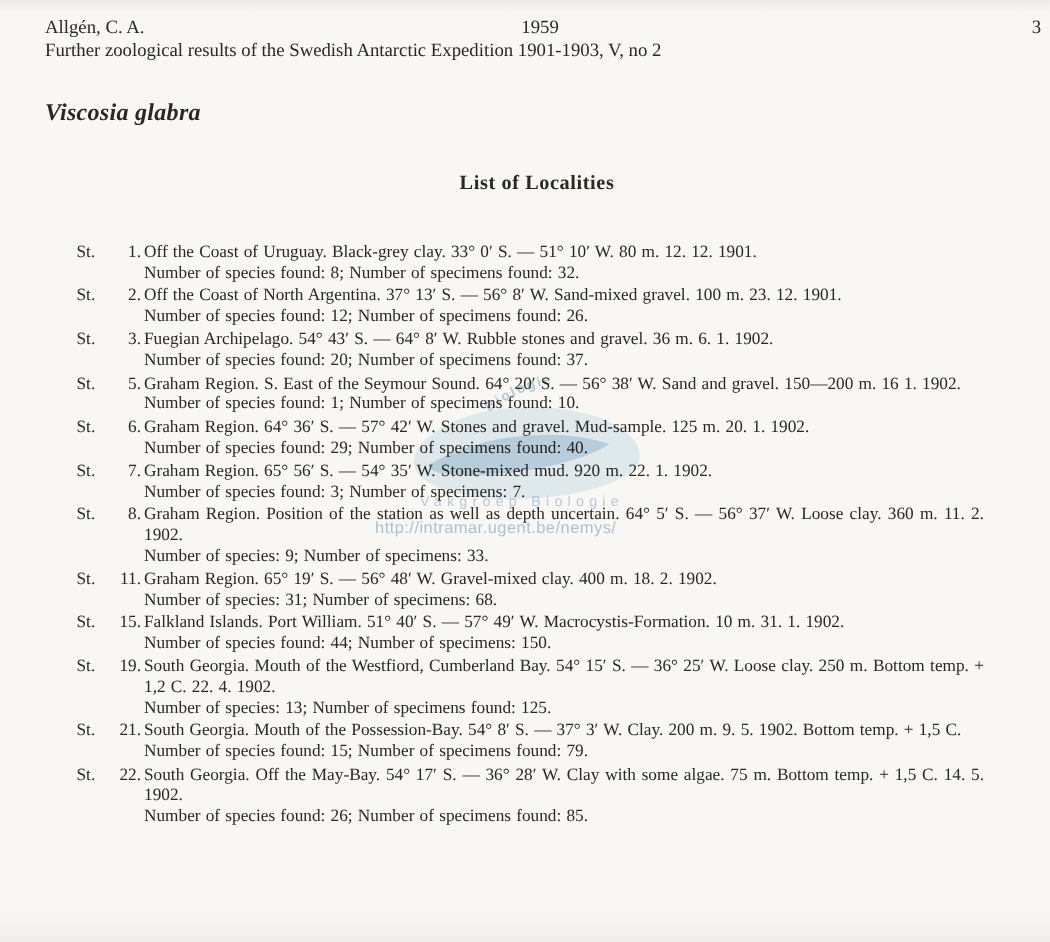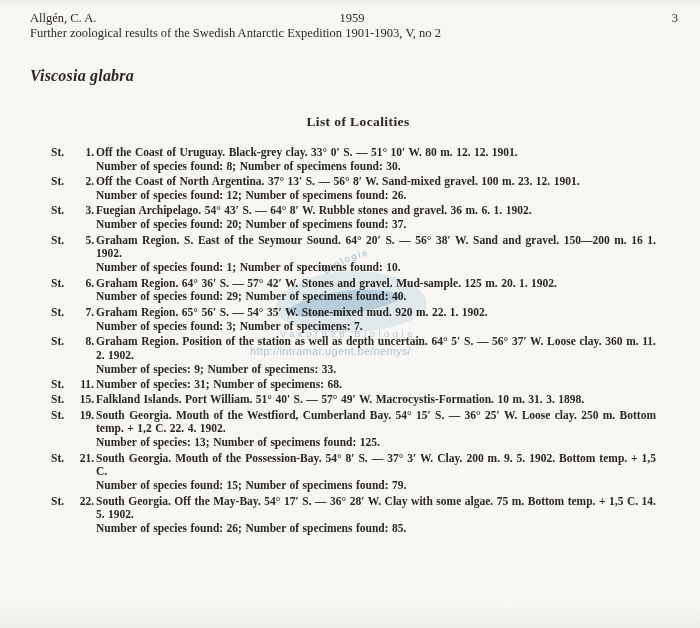--- a/index.html
+++ b/index.html
@@ -7,21 +7,21 @@
     position: relative;
     width: 700px;
     height: 628px;
     overflow: hidden;
     background:
       linear-gradient(180deg, #ecebe7 0px, #f8f7f3 9px, #f8f7f3 604px, #f0eeea 628px);
     font-family: "Liberation Serif", "DejaVu Serif", serif;
     color: #2b2721;
   }
   
-  .header { padding: 11px 22px 0 30px; font-size: 12.5px; line-height: 15px; }
+  .header { padding: 11px 6px 0 30px; font-size: 12.5px; line-height: 15px; }
   .header-top { position: relative; }
   .header-year {
     position: absolute; left: 0; right: 4px; text-align: center;
   }
   .header-pageno { position: absolute; right: 0; top: 0; }
   
   .species {
     margin: 26px 0 0 30px;
     font-size: 16px;
     font-weight: bold;
@@ -32,26 +32,25 @@
   .section-title {
     margin-top: 29px;
     text-align: center;
     font-weight: bold;
     font-size: 13.5px;
     letter-spacing: 0.4px;
     padding-left: 16px;
   }
   
   .localities {
-    margin-top: 16px;
+    margin-top: 32px;
     padding: 0 44px 0 51px;
     font-size: 11.5px;
     line-height: 13.8px;
     word-spacing: 0.6px;
-    font-weight: bold;
   }
   .entry {
     display: grid;
     grid-template-columns: 24px 17px 1fr;
     column-gap: 2px;
     margin-bottom: 1.6px;
   }
   .entry .num { text-align: right; }
   .entry .desc { text-align: justify; text-align-last: left; }
   
@@ -90,21 +89,21 @@
   <div class="species">Viscosia glabra</div>
 
   <div class="section-title">List of Localities</div>
 
   <div class="localities">
     <div class="entry">
       <span class="st">St.</span>
       <span class="num">1.</span>
       <div class="body">
         <div class="desc">Off the Coast of Uruguay. Black-grey clay. 33° 0′ S. — 51° 10′ W. 80 m. 12. 12. 1901.</div>
-        <div class="counts">Number of species found: 8; Number of specimens found: 30.</div>
+        <div class="counts">Number of species found: 8; Number of specimens found: 32.</div>
       </div>
     </div>
 
     <div class="entry">
       <span class="st">St.</span>
       <span class="num">2.</span>
       <div class="body">
         <div class="desc">Off the Coast of North Argentina. 37° 13′ S. — 56° 8′ W. Sand-mixed gravel. 100 m. 23. 12. 1901.</div>
         <div class="counts">Number of species found: 12; Number of specimens found: 26.</div>
       </div>
@@ -152,29 +151,31 @@
       <div class="body">
         <div class="desc">Graham Region. Position of the station as well as depth uncertain. 64° 5′ S. — 56° 37′ W. Loose clay. 360 m. 11. 2. 1902.</div>
         <div class="counts">Number of species: 9; Number of specimens: 33.</div>
       </div>
     </div>
 
     <div class="entry">
       <span class="st">St.</span>
       <span class="num">11.</span>
       <div class="body">
+        <div class="desc">Graham Region. 65° 19′ S. — 56° 48′ W. Gravel-mixed clay. 400 m. 18. 2. 1902.</div>
         <div class="counts">Number of species: 31; Number of specimens: 68.</div>
       </div>
     </div>
 
     <div class="entry">
       <span class="st">St.</span>
       <span class="num">15.</span>
       <div class="body">
-        <div class="desc">Falkland Islands. Port William. 51° 40′ S. — 57° 49′ W. Macrocystis-Formation. 10 m. 31. 3. 1898.</div>
+        <div class="desc">Falkland Islands. Port William. 51° 40′ S. — 57° 49′ W. Macrocystis-Formation. 10 m. 31. 1. 1902.</div>
+        <div class="counts">Number of species found: 44; Number of specimens: 150.</div>
       </div>
     </div>
 
     <div class="entry">
       <span class="st">St.</span>
       <span class="num">19.</span>
       <div class="body">
         <div class="desc">South Georgia. Mouth of the Westfiord, Cumberland Bay. 54° 15′ S. — 36° 25′ W. Loose clay. 250 m. Bottom temp. + 1,2 C. 22. 4. 1902.</div>
         <div class="counts">Number of species: 13; Number of specimens found: 125.</div>
       </div>

